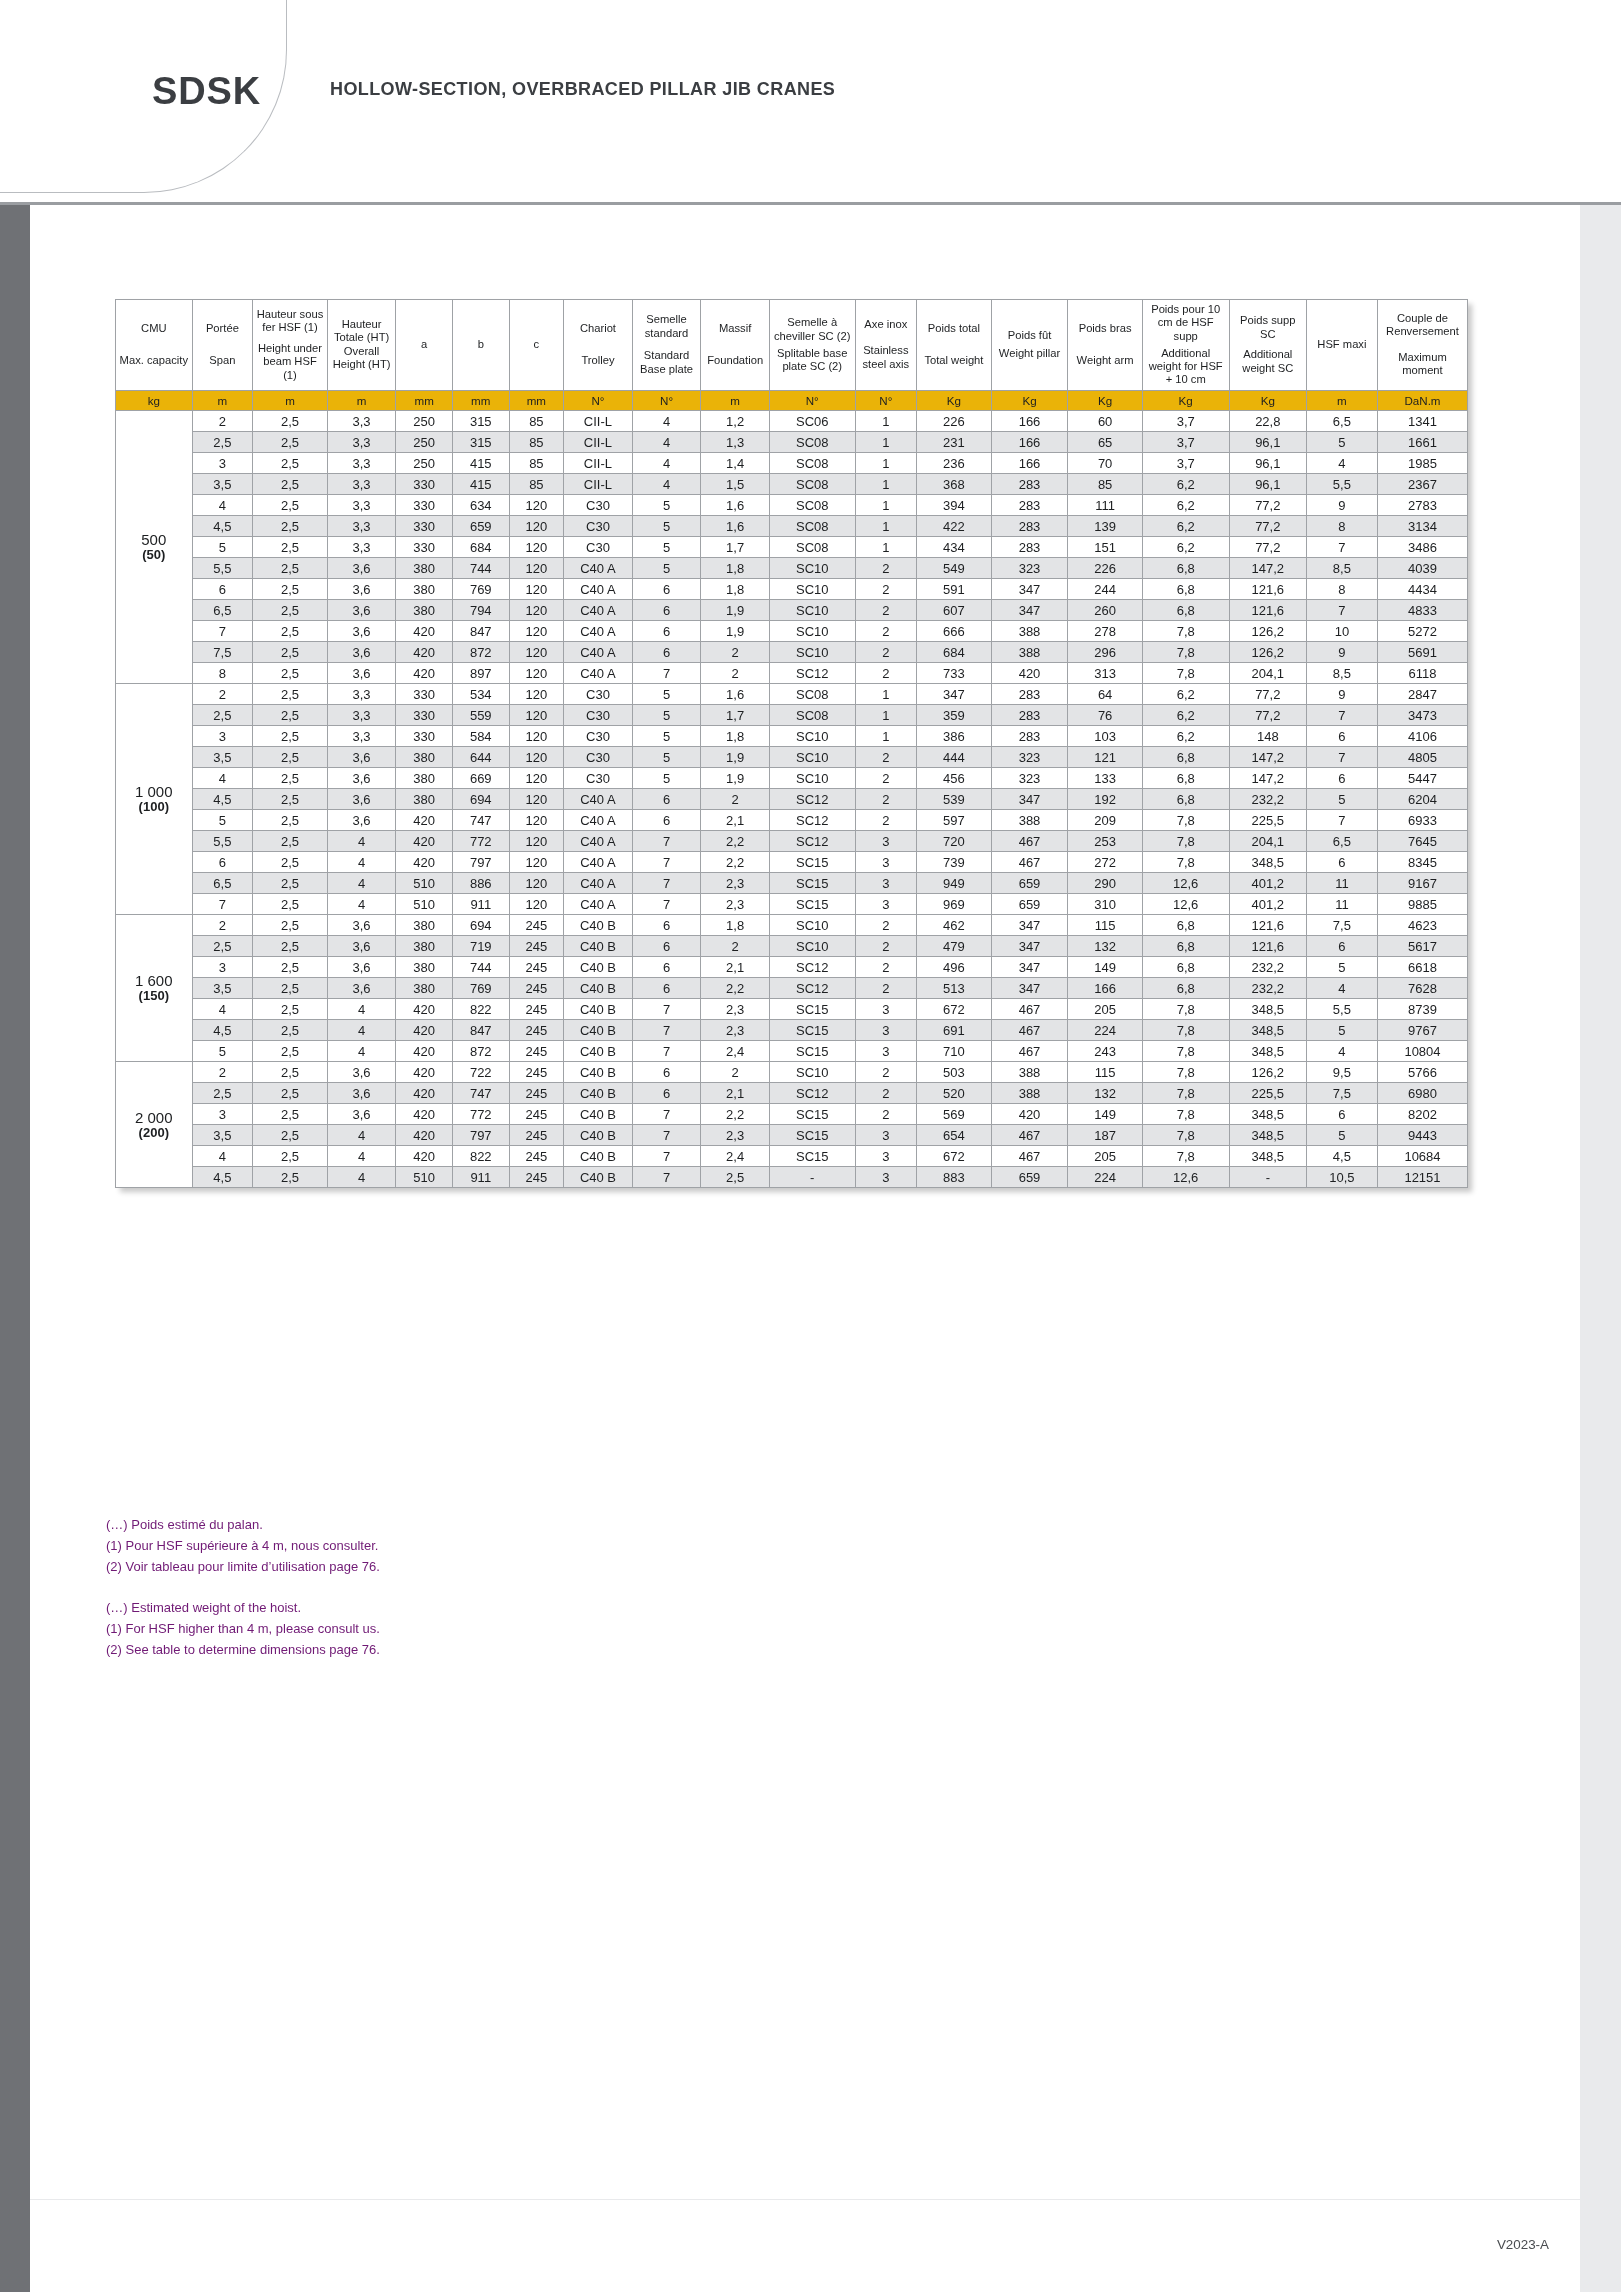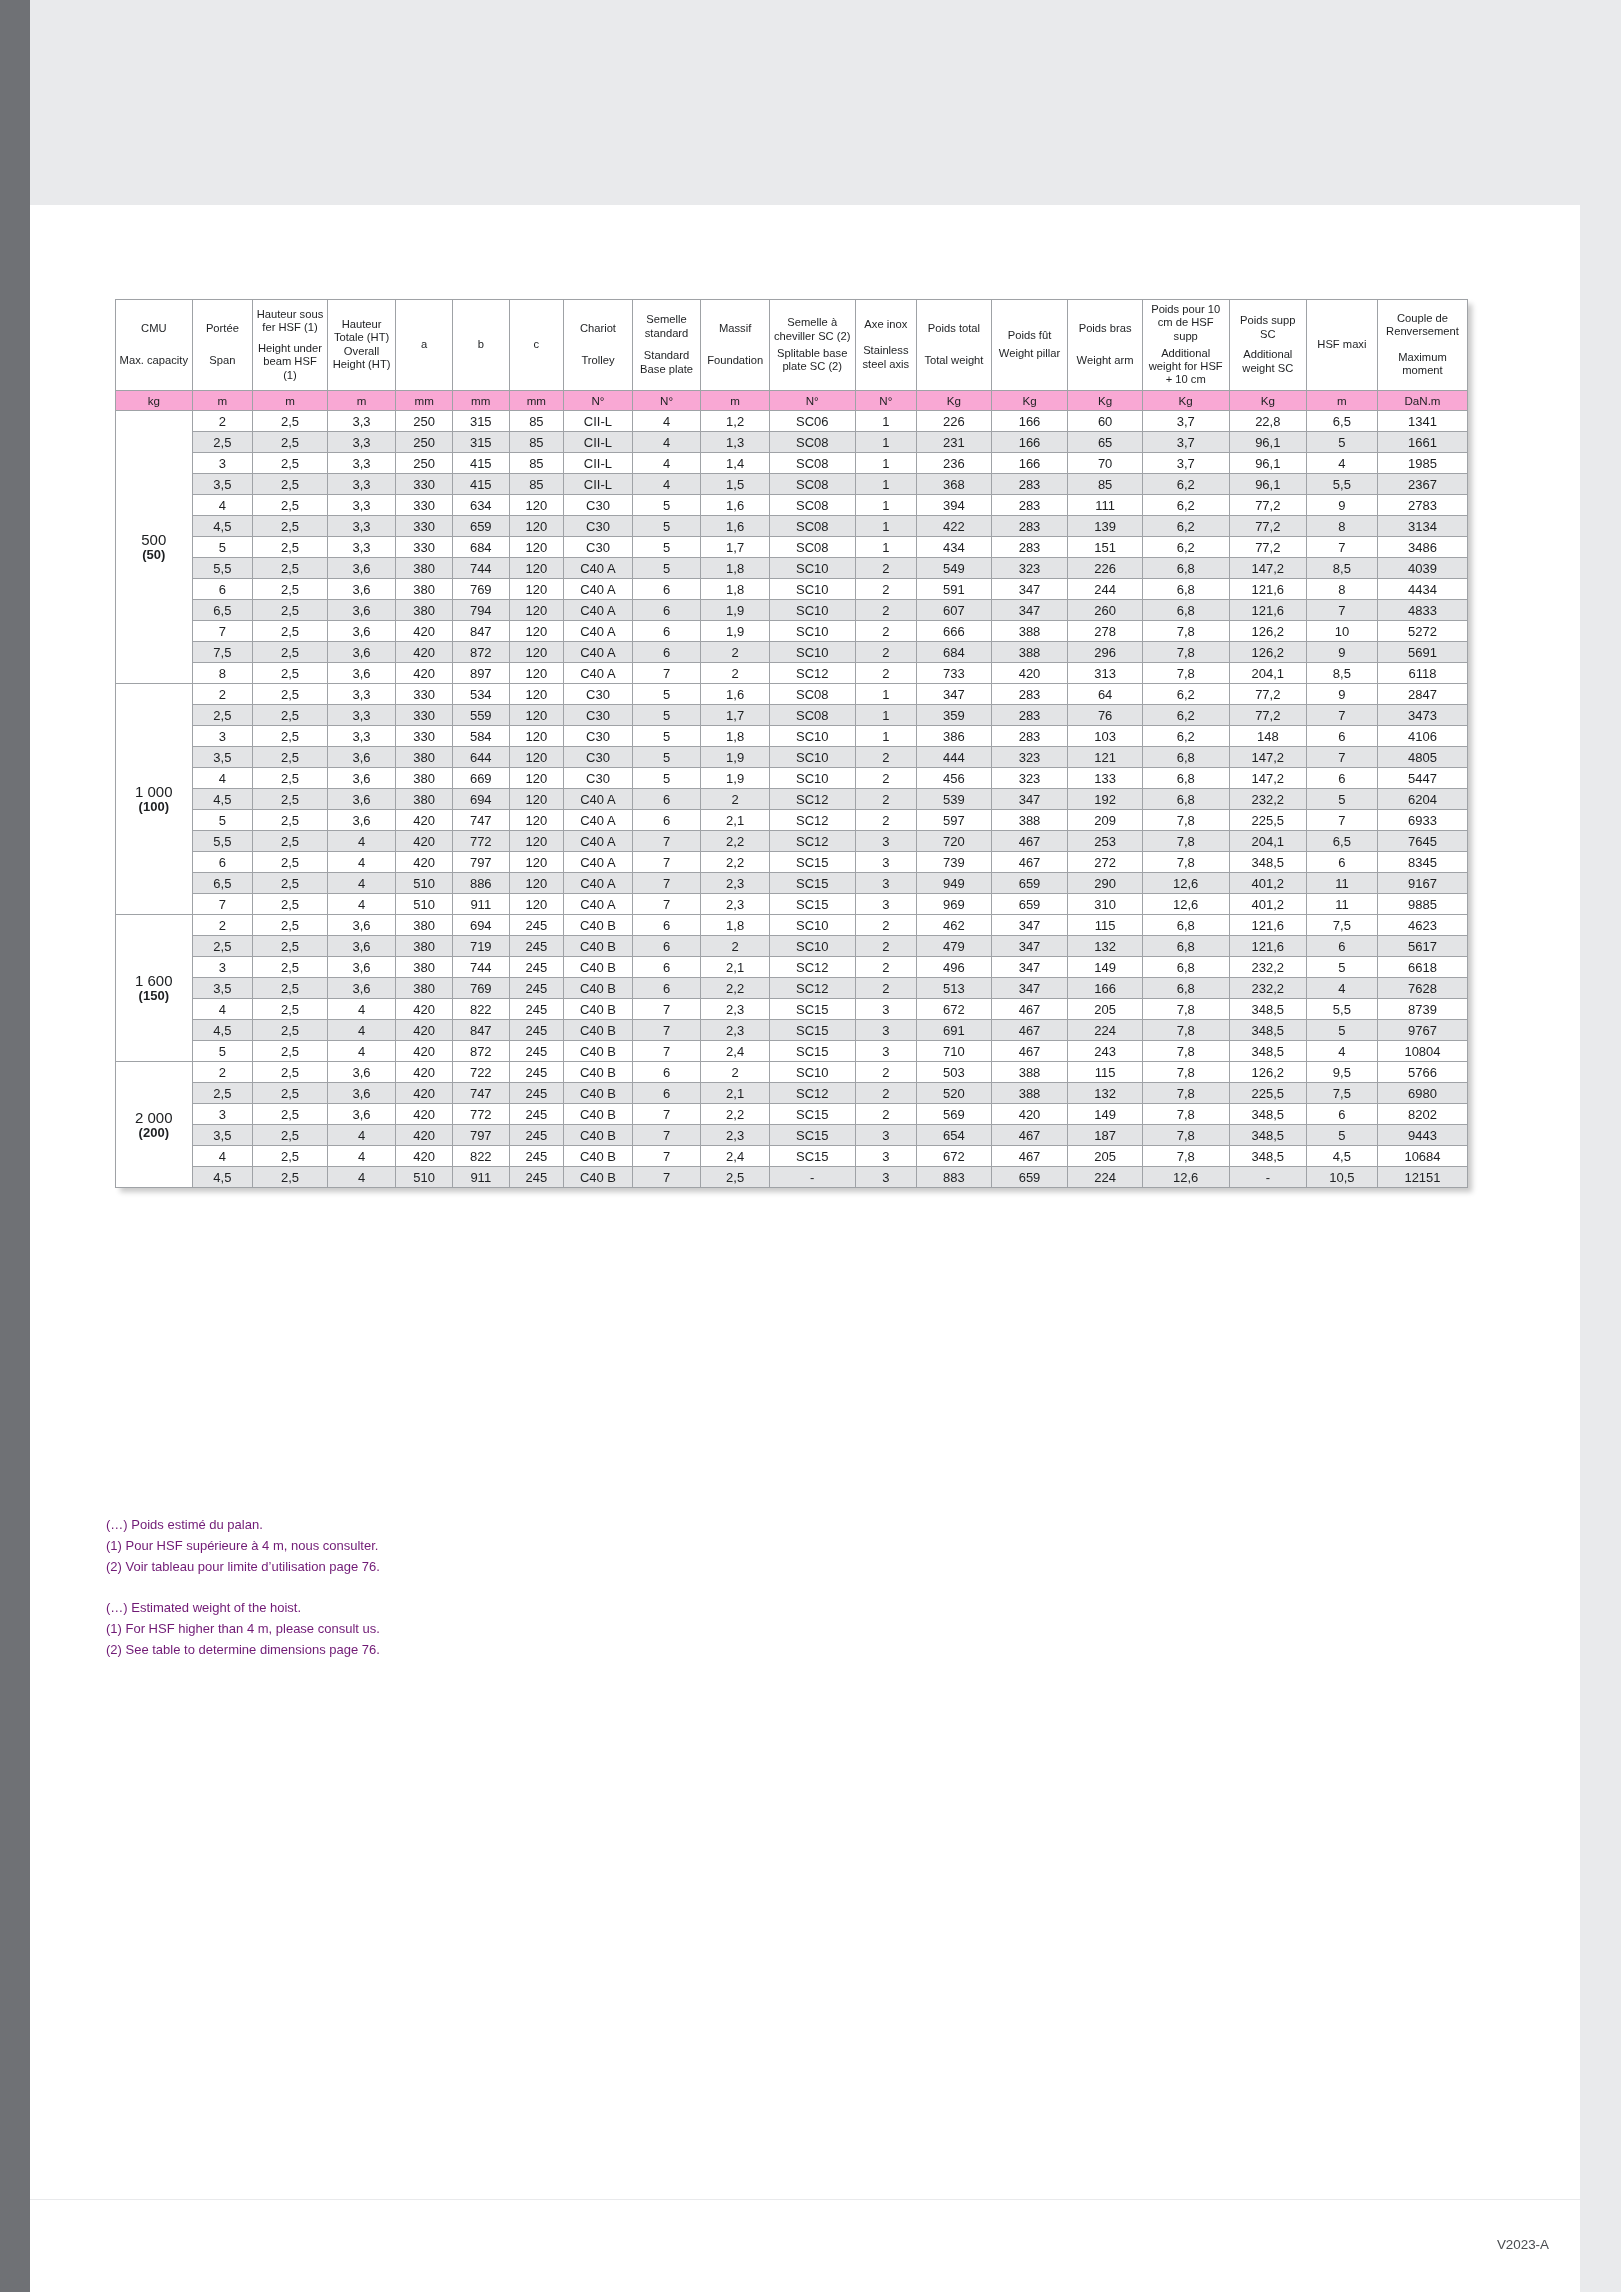--- a/index.html
+++ b/index.html
@@ -125,21 +125,21 @@
     font-size: 11.2px;
     line-height: 1.2;
     padding: 2.7px 1.8px;
     height: 47px;
   }
   thead td.hcell .fr { display: block; }
   thead td.hcell .en { display: block; }
   tr.row-units td {
     height: 19.7px;
     font-size: 11.6px;
-    background: #f9a8d4;
+    background: #eab308;
   }
   tbody td {
     height: 20px;
     font-size: 13px;
   }
   tr.alt td { background: #e3e4e6; }
   tr.norm td { background: #ffffff; }
   td.capcell {
     font-size: 15px;
     font-weight: bold;
@@ -184,20 +184,28 @@
   .notes .gap { height: 19.7px; }
 </style>
 </head>
 <body>
 
 <div class="page">
   <div class="left-bar"></div>
   <div class="content-sheet"></div>
   <div class="footer-band"></div>
 
+  <div class="header-band">
+    <div class="header-rule"></div>
+    <div class="header-tab">
+      <div class="header-tab-inner"></div>
+    </div>
+    <div class="brand">SDSK</div>
+    <div class="doc-title">HOLLOW-SECTION, OVERBRACED PILLAR JIB CRANES</div>
+  </div>
 
   <div class="table-wrap">
     <table class="spec">
       <thead>
         <tr>
           <td class="hcell c-cmu">
             <span class="fr">CMU</span>
             <span class="en" style="margin-top:18px">Max. capacity</span>
           </td>
           <td class="hcell c-span">

